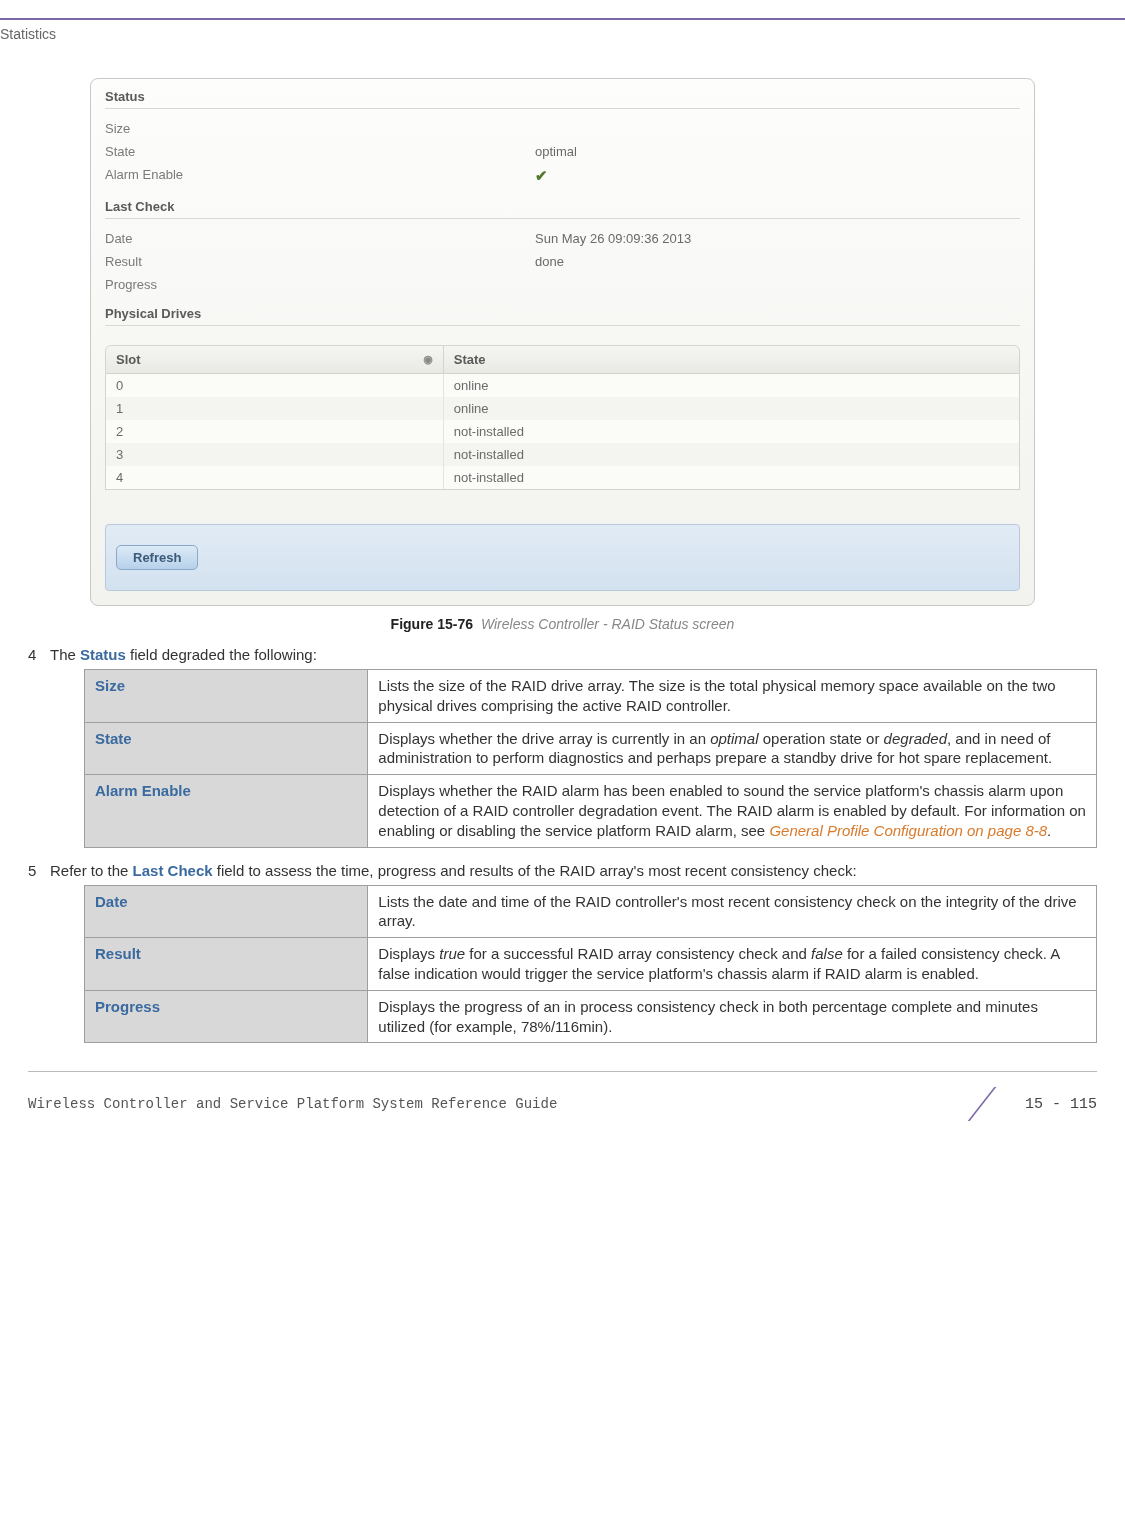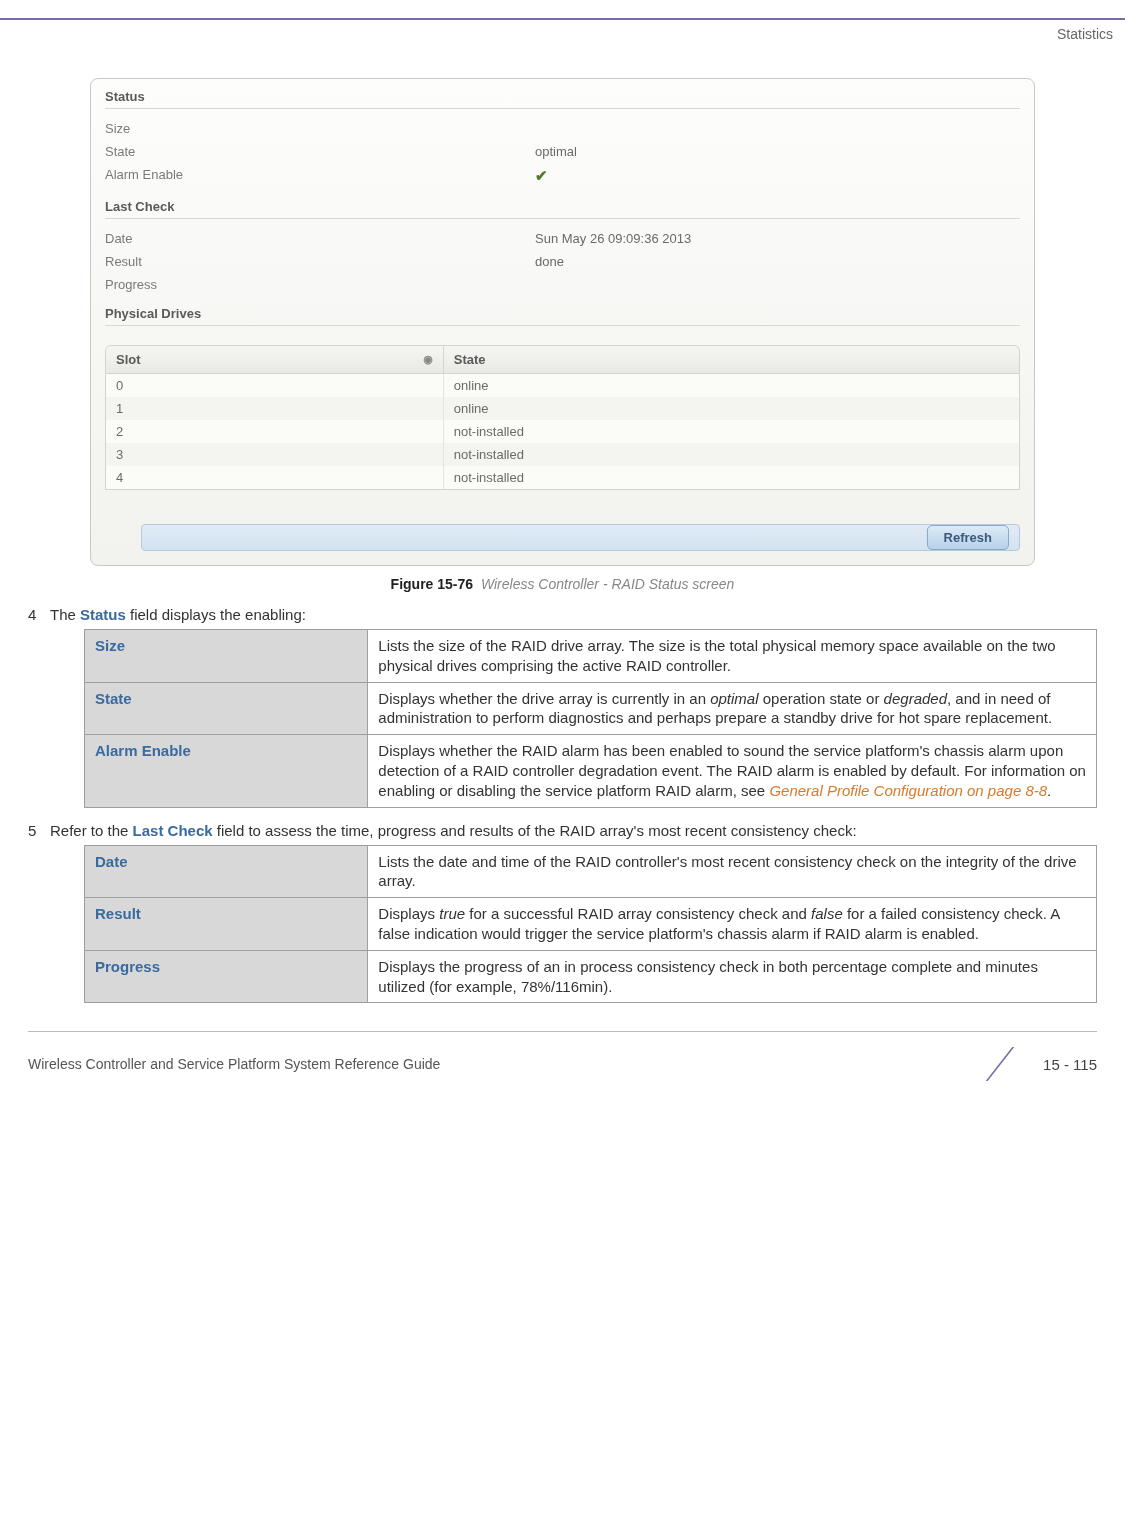--- a/index.html
+++ b/index.html
@@ -10,21 +10,21 @@
     width: 1125px;
     margin: 0 auto;
     position: relative;
     padding-bottom: 80px;
   }
   .top-rule {
     border-top: 2px solid #7b68a8;
     margin: 18px 0 0 0;
   }
   .header-label {
-    text-align: right;
+    text-align: left;
     font-size: 14px;
     color: #666;
     padding: 6px 12px 18px 0;
   }
   .screenshot-wrap {
     margin: 18px 90px 10px 90px;
   }
   .panel {
     background: linear-gradient(#fdfdfc,#f6f6f3 60%,#f2f2ee);
     border: 1px solid #c8c8c4;
@@ -75,26 +75,25 @@
   }
   .grid-row { display:flex; }
   .grid-row:nth-child(even){ background:#f4f4f0; }
   .grid-row:nth-child(odd){ background:#fbfbf8; }
   .grid-row > div { padding: 4px 10px; font-size:13px; color:#6b6b6b; }
   .grid-row .c1 { width:37%; border-right:1px solid #e4e4df; }
   .grid-row .c2 { width:63%; }
   .sort-icon { font-size:11px; color:#888; }
   .refresh-bar {
     margin-top: 34px;
-    padding: 0 10px;
+    padding: 20px 10px;
     background: linear-gradient(#e1ebf5,#d3e2f0);
     border: 1px solid #b9c9dc;
     border-radius: 4px;
-    text-align: right;
-    margin-left: 36px;
+    text-align: left;
   }
   .refresh-btn {
     display: inline-block;
     background: linear-gradient(#dceaf6,#b7d1ea);
     border: 1px solid #8aa8c8;
     border-radius: 5px;
     padding: 4px 16px;
     font-size: 13px;
     font-weight: bold;
     color: #3b5a7a;
@@ -147,20 +146,21 @@
     border-top: 1px solid #bbb;
     margin: 28px 28px 10px 28px;
   }
   .footer {
     display: flex;
     justify-content: space-between;
     align-items: center;
     margin: 17px 28px;
     font-size: 14px;
     color: #555;
+    font-family: Liberation Mono, monospace;
   }
   .pagenum-wrap {
     display: flex;
     align-items: center;
     gap: 10px;
     color: #444;
   }
   .slash-mark {
     position: relative;
     width: 40px;
@@ -262,21 +262,21 @@
 <div class="figure-caption">
   <b>Figure 15-76</b>
   &nbsp;<i>Wireless Controller - RAID Status screen</i>
 </div>
 
 <div class="body-col">
 
   <div class="step">
     <div class="num">4</div>
     <div class="txt">
-      <span>The </span><b class="keyword">Status</b><span> field displays the enabling:</span>
+      <span>The </span><b class="keyword">Status</b><span> field degraded the following:</span>
     </div>
   </div>
 
   <table class="def-table">
     <tbody>
         <tr>
       <td class="term">Size</td>
       <td class="desc">Lists the size of the RAID drive array. The size is the total physical memory space available on the two physical drives comprising the active RAID controller.</td>
     </tr>
     <tr>

